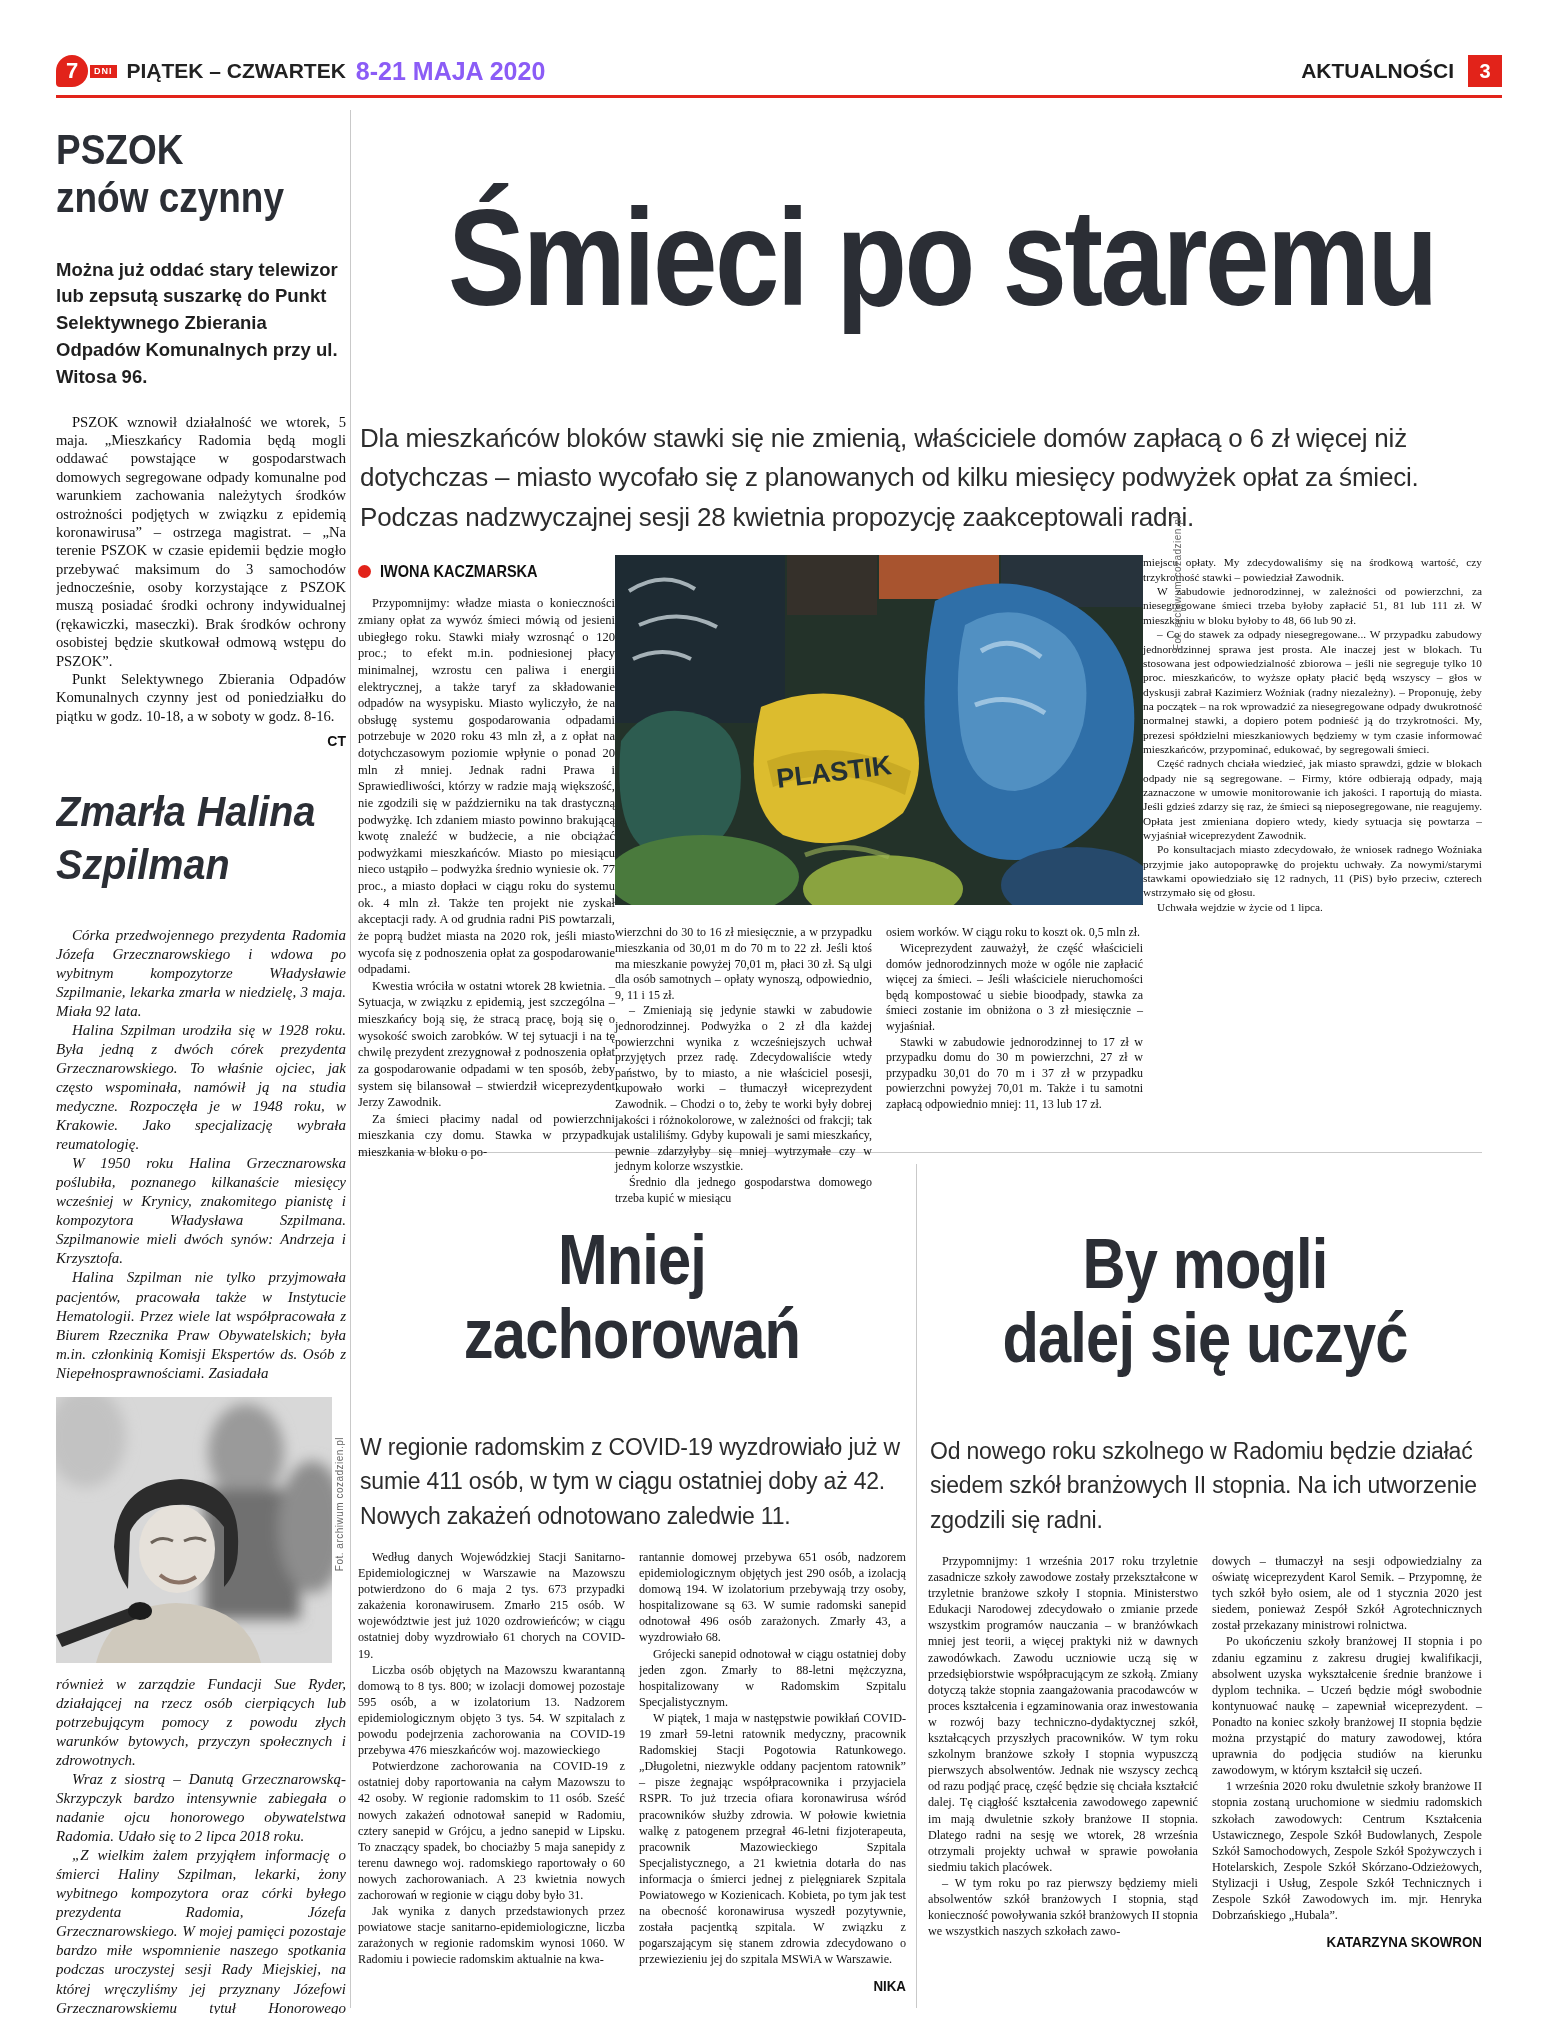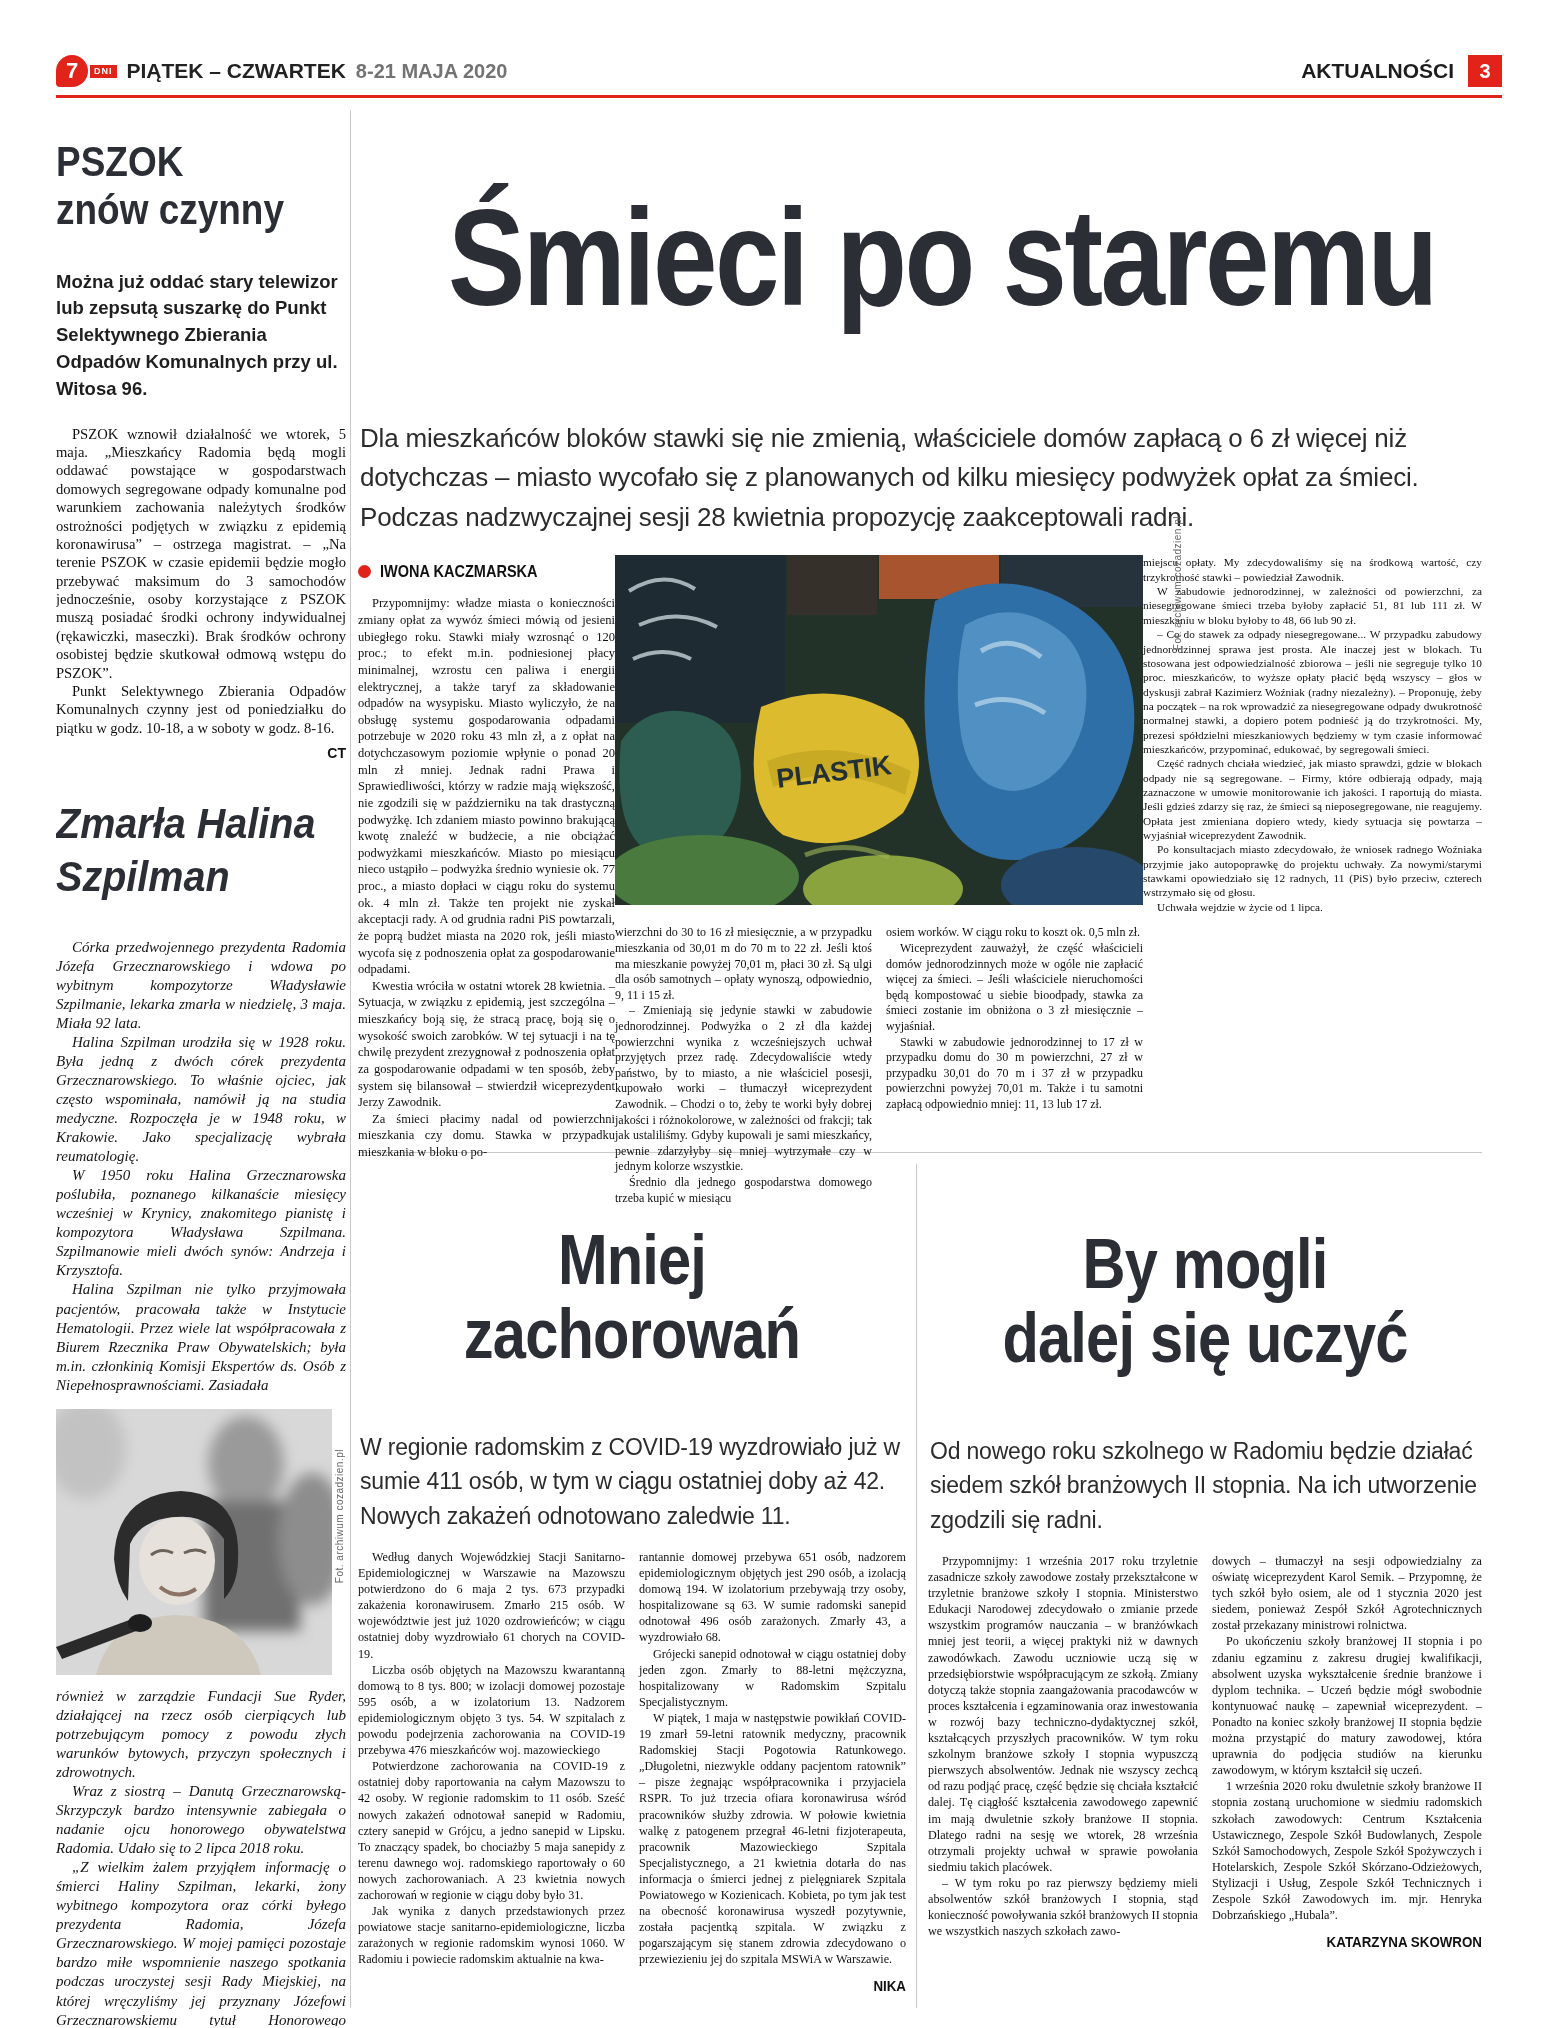--- a/index.html
+++ b/index.html
@@ -9,35 +9,35 @@
   
   .hdr{position:absolute;left:56px;right:56px;top:50px;height:42px;display:flex;
        justify-content:space-between;align-items:center;font-family:"Liberation Sans",sans-serif;}
   .brand{display:flex;align-items:center;gap:10px;}
   .logo{display:flex;align-items:center;gap:2px;}
   .logo-circle{width:32px;height:32px;border-radius:50% 50% 50% 4px;background:#e2231a;color:#fff;
                font-weight:700;font-size:22px;display:flex;align-items:center;justify-content:center;}
   .logo-box{background:#e2231a;color:#fff;font-size:9px;font-weight:700;letter-spacing:1px;
             padding:2px 4px;line-height:1;}
   .issue-days{font-weight:700;font-size:21px;color:#222;}
-  .issue-dates{font-weight:700;font-size:20px;color:#737373;}
+  .issue-dates{font-weight:700;font-size:25px;color:#8b5cf6;}
   .hdr-right{display:flex;align-items:center;}
   .section-label{font-weight:700;font-size:21px;color:#1d1d1d;}
   .pageno{display:inline-block;background:#e2231a;color:#fff;min-width:34px;height:32px;text-align:center;
           line-height:32px;font-weight:700;font-size:20px;margin-left:14px;}
   .redline{position:absolute;left:56px;right:56px;top:95px;height:3px;background:#e2231a;}
 
   
   .vrule{position:absolute;width:1px;background:#c9c9c9;}
   .vrule-left{left:350px;top:110px;height:1898px;}
   .vrule-bottom{left:916px;top:1164px;height:844px;}
   .hrule-bottom{position:absolute;left:358px;width:1124px;top:1152px;height:1px;background:#c9c9c9;}
 
   
-  .rail{position:absolute;left:56px;top:128px;width:290px;height:1898px;overflow:hidden;}
+  .rail{position:absolute;left:56px;top:116px;width:290px;height:1898px;overflow:hidden;}
   .rail-h1{font-family:"Liberation Sans",sans-serif;font-weight:700;font-size:42px;line-height:1.14;
            color:#2b2e35;transform:scaleX(0.88);transform-origin:left top;white-space:nowrap;margin-top:10px;}
   .rail-lede{margin-top:28px;font-family:"Liberation Sans",sans-serif;font-weight:600;font-size:18.5px;
              line-height:1.45;color:#1f1f1f;}
   .serif-body{font-size:14.6px;line-height:1.26;text-align:justify;color:#101010;margin-top:22px;}
   .serif-body p{margin:0;text-indent:16px;}
   .sig{font-family:"Liberation Sans",sans-serif;font-weight:700;font-size:14px;text-align:right;
        color:#111;margin-top:8px;}
   .halina{margin-top:36px;}
   .halina-h1{font-family:"Liberation Sans",sans-serif;font-style:italic;font-weight:700;font-size:43px;

